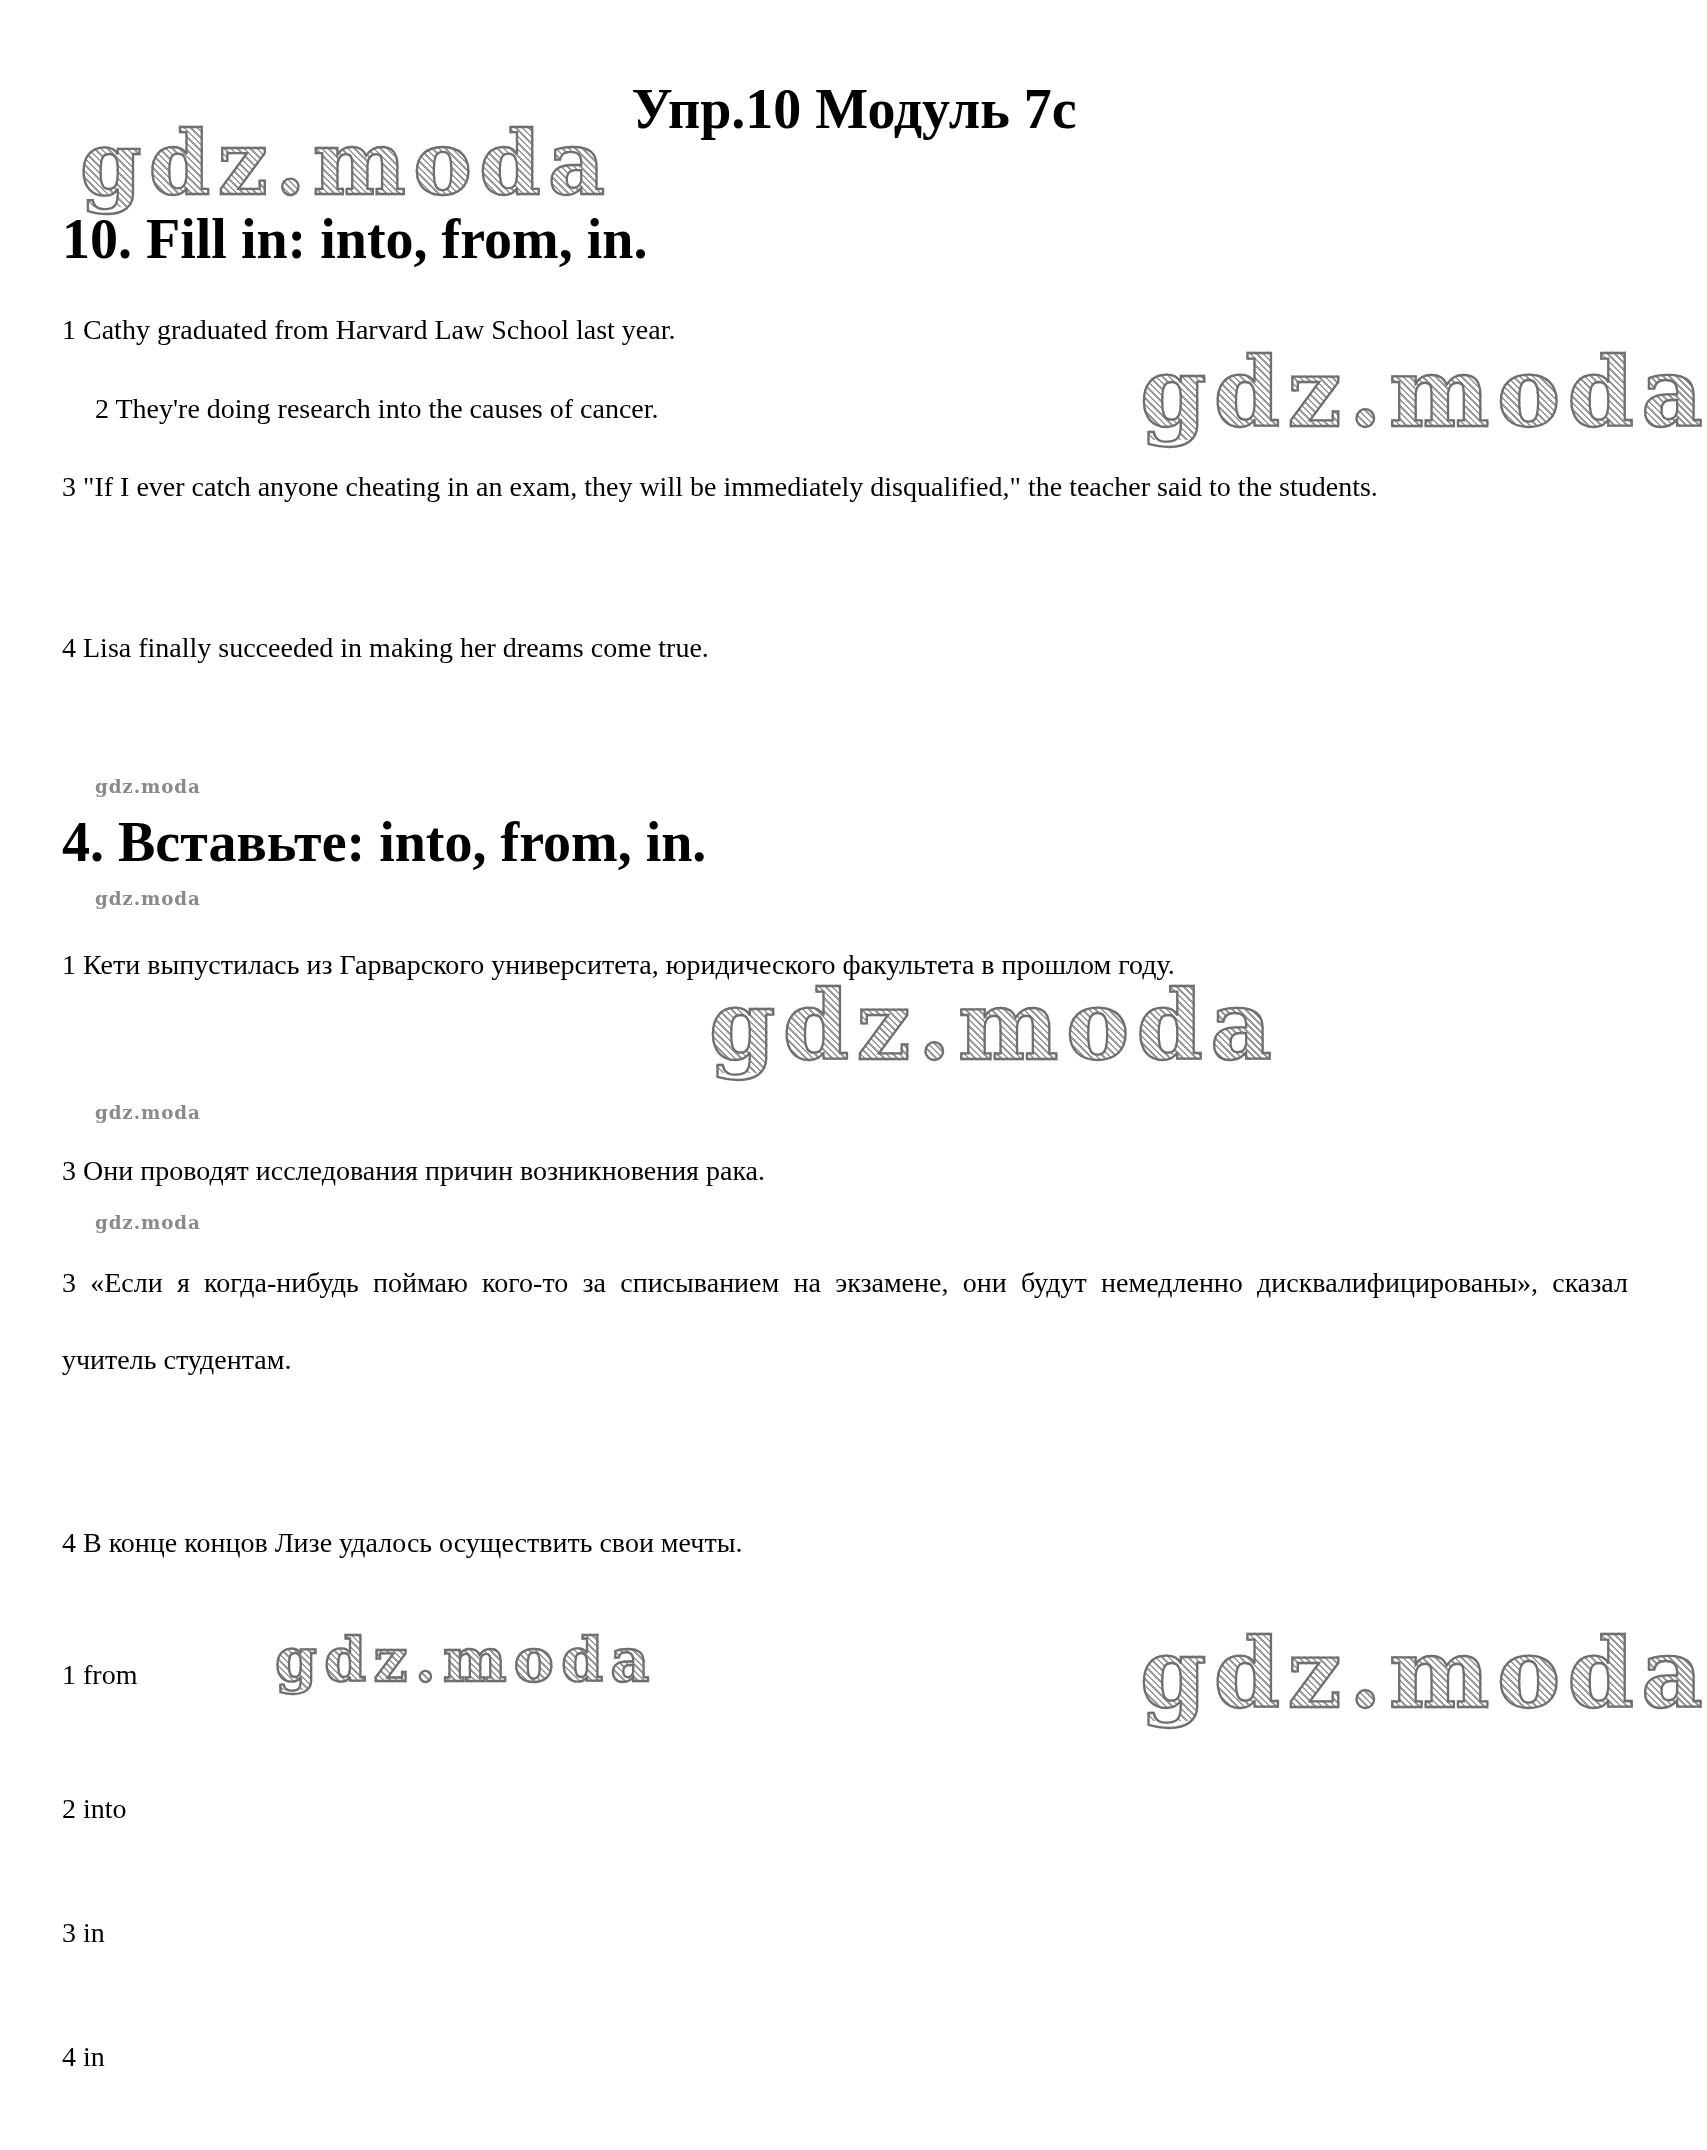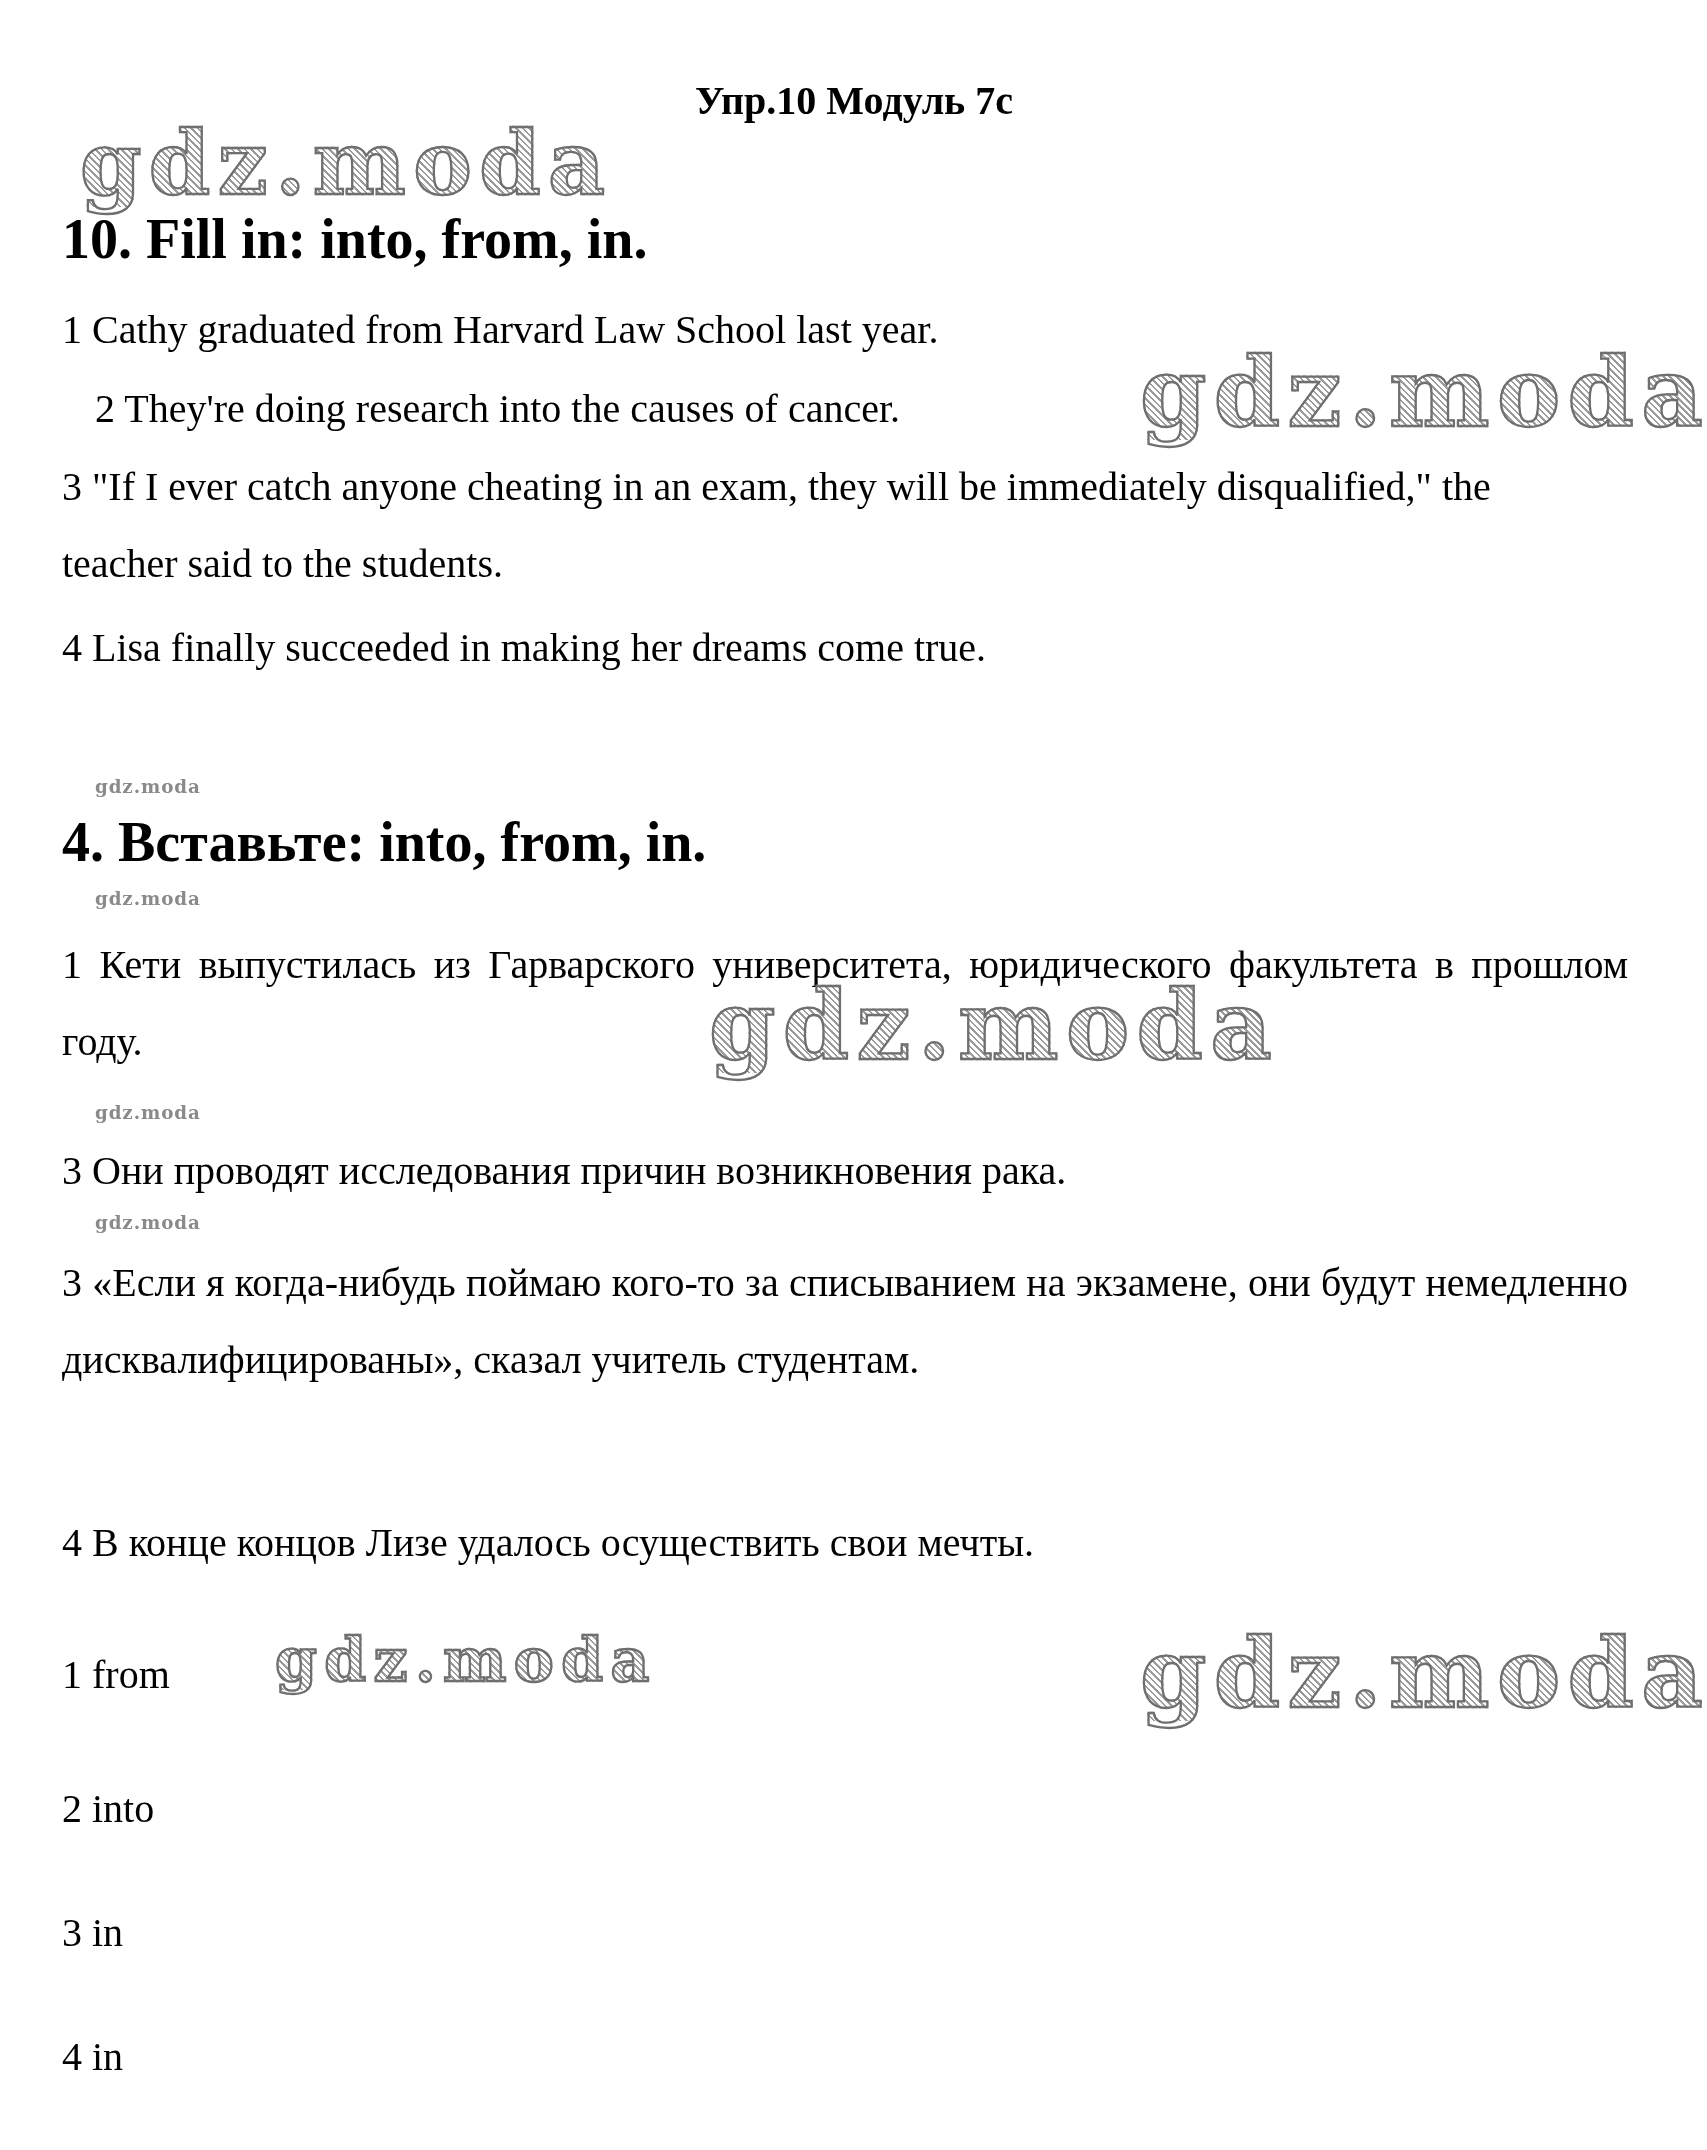--- a/index.html
+++ b/index.html
@@ -11,36 +11,36 @@
     color: #000000;
     font-family: "Liberation Serif", "DejaVu Serif", serif;
     overflow: hidden;
   }
   .title {
     position: absolute;
     top: 77px;
     left: 0;
     width: 100%;
     text-align: center;
-    font-size: 40px;
+    font-size: 56px;
     font-weight: bold;
   }
   .heading {
     position: absolute;
     left: 62px;
     font-size: 56px;
     font-weight: bold;
   }
   .h-eng { top: 207px; }
   .h-rus { top: 810px; }
   .para {
     position: absolute;
     left: 62px;
     margin: 0;
-    font-size: 40px;
+    font-size: 28px;
     line-height: 77px;
     width: 1581px;
   }
   .just { text-align: justify; }
   .p-eng-1 { top: 291px; }
   .p-eng-2 { top: 370px; margin-left: 33px; }
   .p-eng-3 { top: 448px; width: 1535px; }
   .p-eng-4 { top: 609px; }
   .p-rus-1 { top: 926px; width: 1566px; }
   .p-rus-2 { top: 1132px; }

